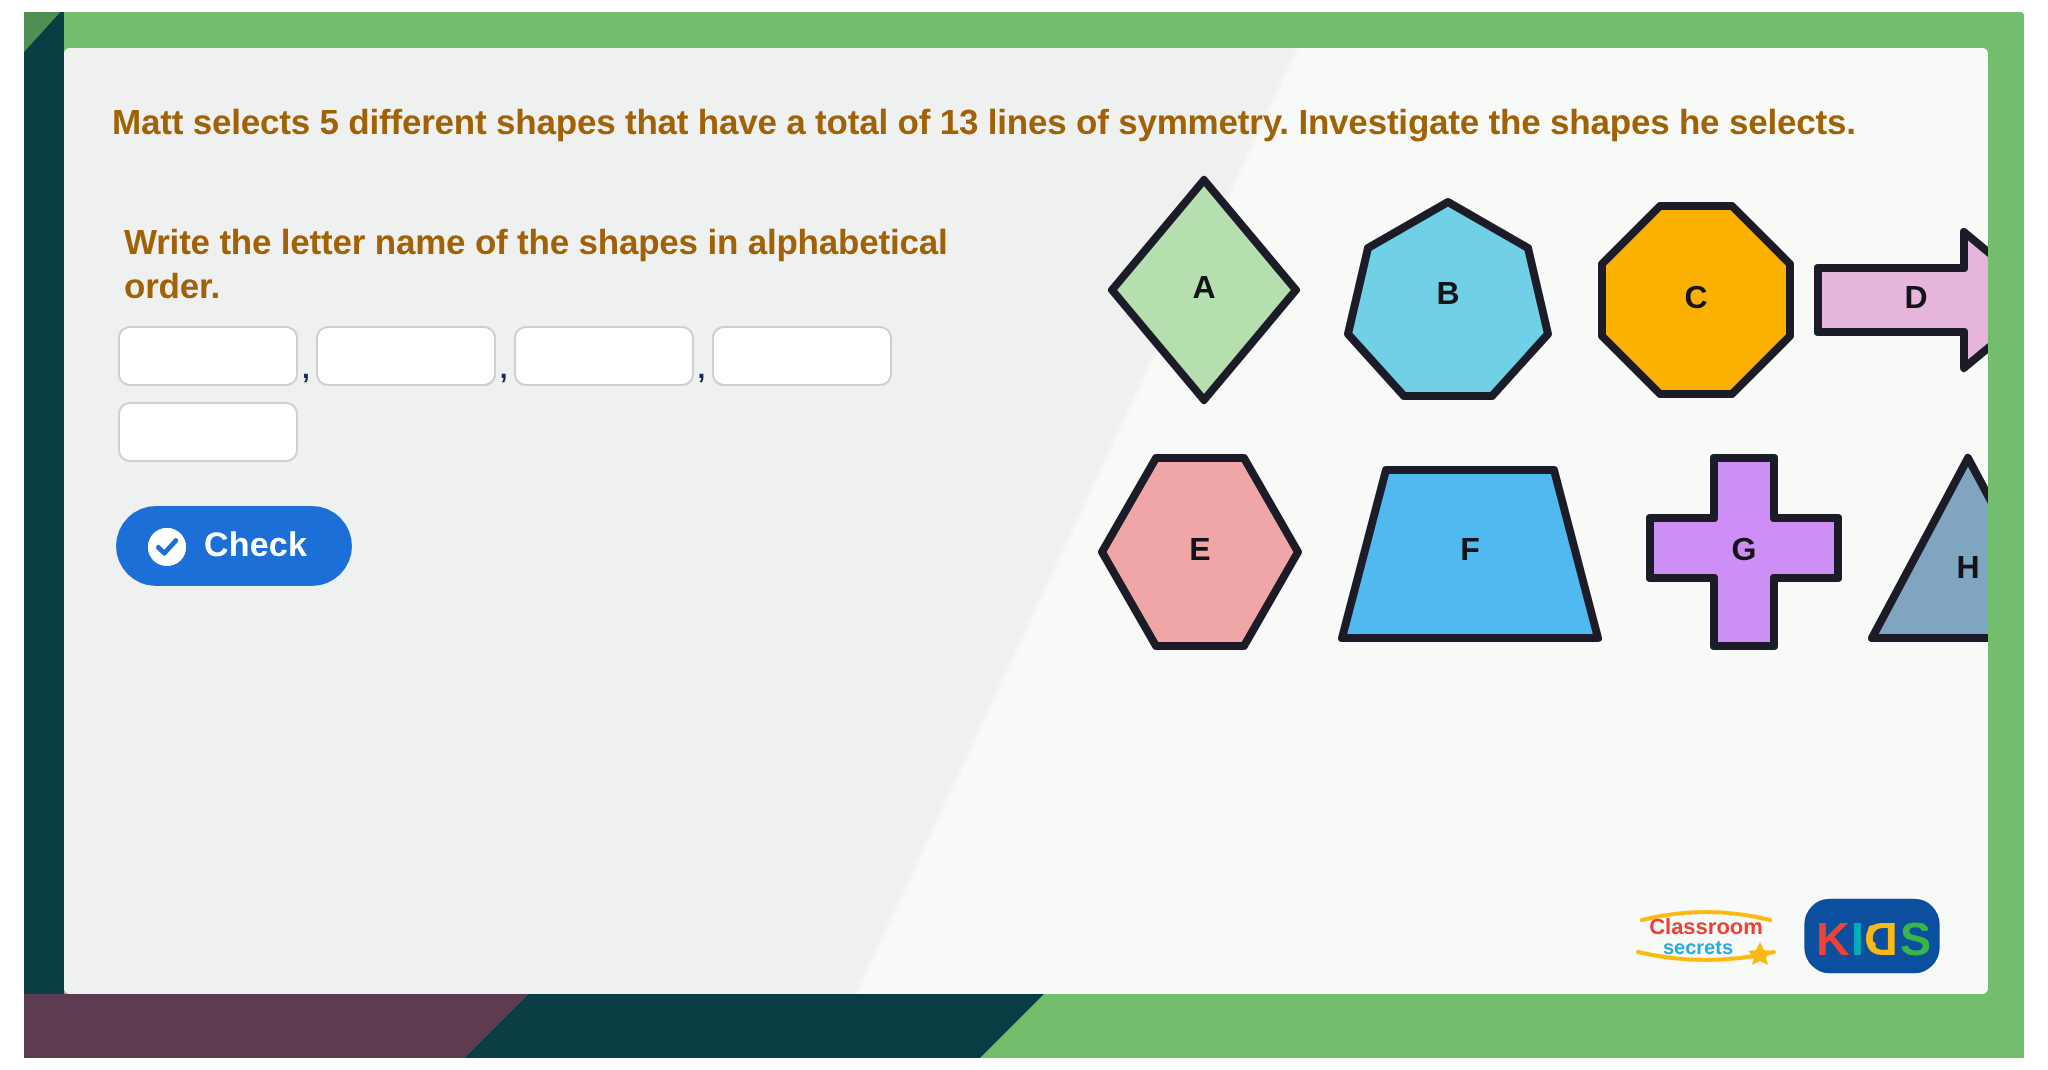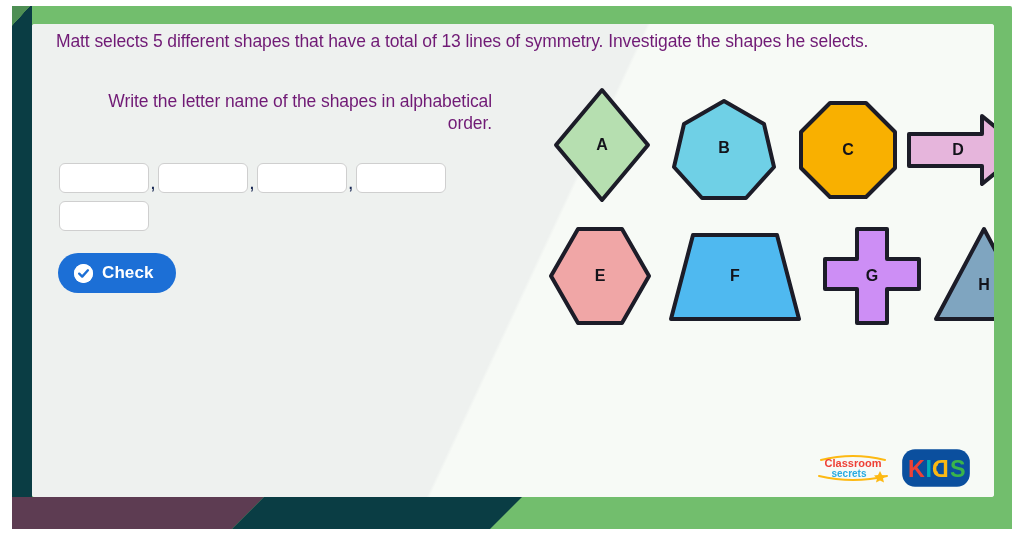--- a/index.html
+++ b/index.html
@@ -82,35 +82,35 @@
     pointer-events: none;
   }
   #card-inner {
     position: relative;
     width: 100%; height: 100%;
   }
 
   
   .q-text {
     position: absolute;
-    font-weight: normal;
-    color: #701a75;
+    font-weight: bold;
+    color: #a16207;
     line-height: 1.28;
     letter-spacing: -0.1px;
+    margin-top: 20px;
   }
   #question-stem {
     left: 0px; top: 6px;
     width: 932px;
     font-size: 17.5px;
   }
   #question-instruction {
     left: 6px; top: 66px;
     width: 430px;
     font-size: 17.5px;
-    text-align: right;
   }
 
   
   #answer-area {
     position: absolute;
     left: 3px; top: 139px;
     width: 430px;
   }
   .ans-row { display: flex; align-items: flex-end; gap: 0px; }
   .ans-row + .ans-row { margin-top: 8px; }

